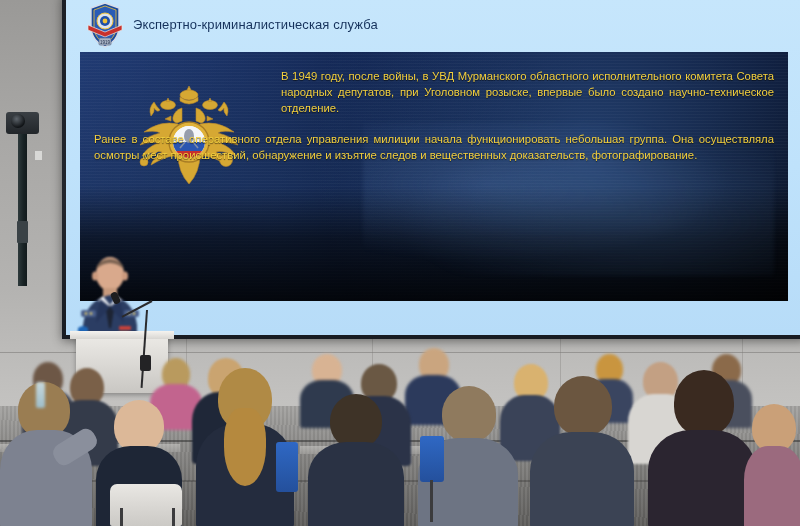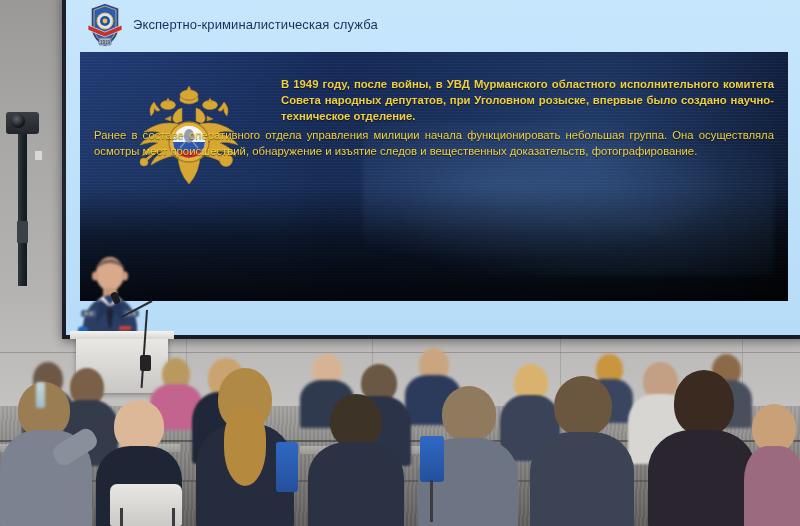--- a/index.html
+++ b/index.html
@@ -96,22 +96,22 @@
   
   .board-text { position:absolute; inset:0; z-index:4; padding:7px 14px 0 14px; }
   .para {
     color:#f2cf3e; font-size:11.3px; line-height:1.40;
     text-align:justify; text-justify:inter-word;
     text-shadow:0 1px 1px rgba(0,0,0,.6);
   }
   .para.indent-right { margin-left:187px; }
   .para.full { margin-left:0; }
   .p1 { margin-top:0px; }
-  .p2 { margin-top:18px;font-weight:bold; }
-  .p3 { margin-top:4px; }
+  .p2 { margin-top:10px; }
+  .p3 { margin-top:16px; }
   .p4 { margin-top:2px; }
 
   
   .presenter { position:absolute; left:70px; top:252px; width:80px; height:130px; z-index:6; }
   .presenter svg { width:100%; height:100%; display:block; }
 
   .podium {
     position:absolute; left:76px; top:335px; width:92px; height:58px; z-index:7;
     background:linear-gradient(180deg,#eceae6 0%,#dedcd8 40%,#c9c7c3 100%);
     box-shadow:0 2px 5px rgba(0,0,0,.3);

